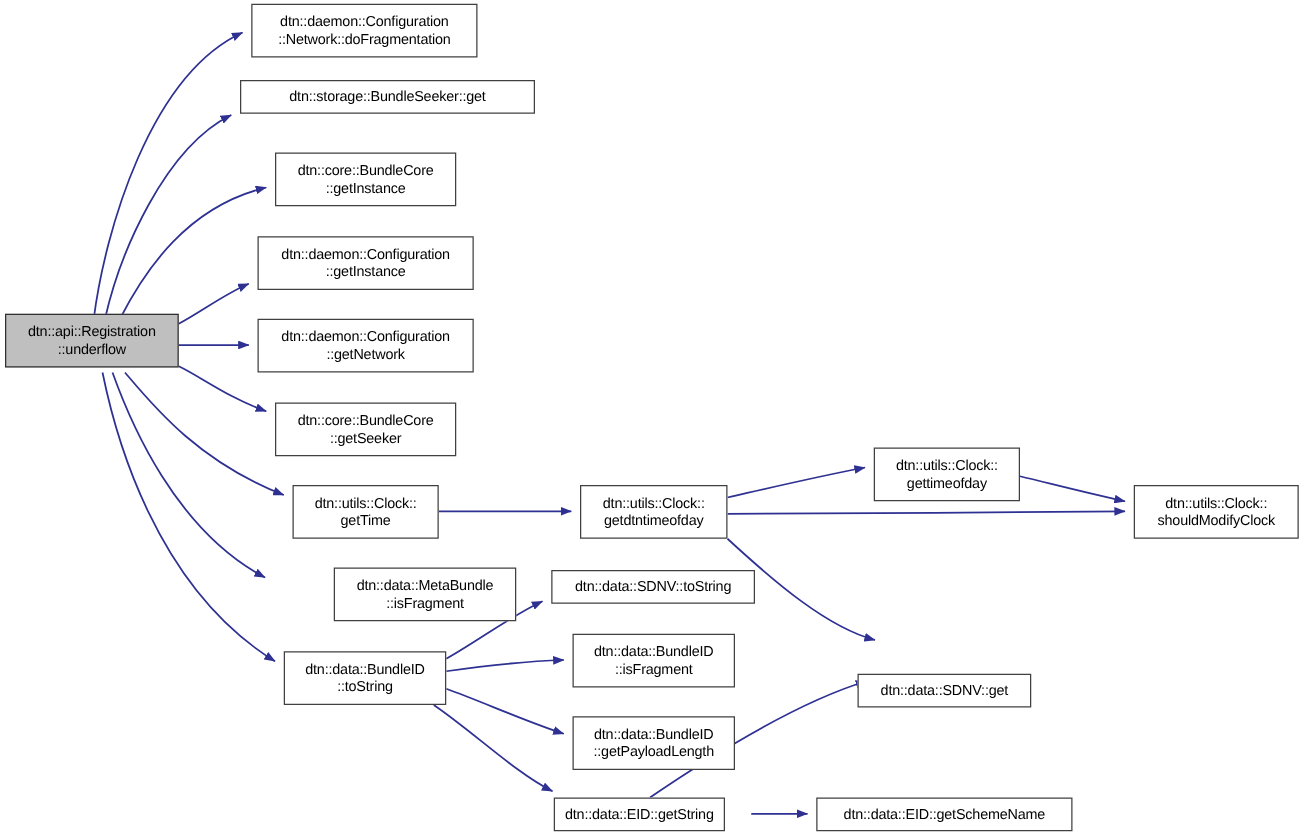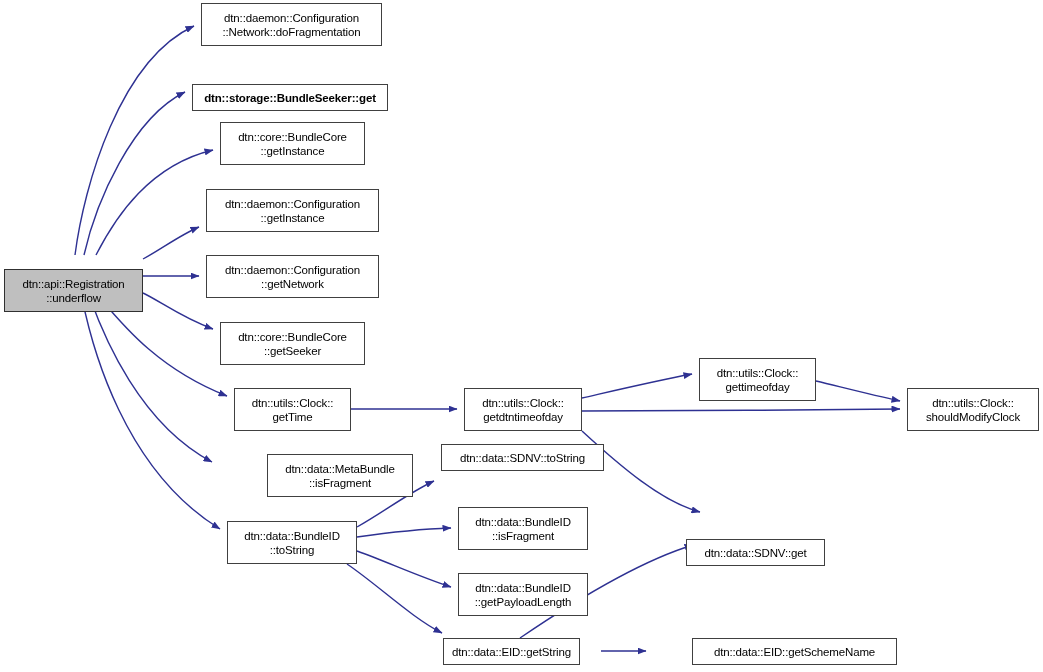--- a/index.html
+++ b/index.html
@@ -80,48 +80,48 @@
         <path d="M 357,527 C 382,513 410,492 434,481" fill="none" stroke="#2e3192" stroke-width="1.4" marker-end="url(#arrowhead)"></path>
         <path d="M 357,537 C 385,533 420,529 451,528" fill="none" stroke="#2e3192" stroke-width="1.4" marker-end="url(#arrowhead)"></path>
         <path d="M 357,551 C 385,561 420,577 451,587" fill="none" stroke="#2e3192" stroke-width="1.4" marker-end="url(#arrowhead)"></path>
         <path d="M 347,564 C 378,585 412,618 442,633" fill="none" stroke="#2e3192" stroke-width="1.4" marker-end="url(#arrowhead)"></path>
         <path d="M 520,638 C 570,604 640,561 693,545" fill="none" stroke="#2e3192" stroke-width="1.4" marker-end="url(#arrowhead)"></path>
         <path d="M 601,651 L 646,651" fill="none" stroke="#2e3192" stroke-width="1.4" marker-end="url(#arrowhead)"></path>
       </g>
   </svg>
 
   <div id="node-group">
-      <div class="node highlight" style="left: 4px; top: 269px; width: 139px; height: 43px;"><span class="node-label">dtn::api::Registration
+      <div class="node highlight" style="left: 4px; top: 251px; width: 139px; height: 43px;"><span class="node-label">dtn::api::Registration
 ::underflow</span></div>
       <div class="node" style="left: 201px; top: 3px; width: 181px; height: 43px;"><span class="node-label">dtn::daemon::Configuration
 ::Network::doFragmentation</span></div>
-      <div class="node" style="left: 192px; top: 84px; width: 196px; height: 27px; font-weight: bold;"><span class="node-label">dtn::storage::BundleSeeker::get</span></div>
+      <div class="node" style="left: 192px; top: 64px; width: 236px; height: 27px;"><span class="node-label">dtn::storage::BundleSeeker::get</span></div>
       <div class="node" style="left: 220px; top: 122px; width: 145px; height: 43px;"><span class="node-label">dtn::core::BundleCore
 ::getInstance</span></div>
       <div class="node" style="left: 206px; top: 189px; width: 173px; height: 43px;"><span class="node-label">dtn::daemon::Configuration
 ::getInstance</span></div>
       <div class="node" style="left: 206px; top: 255px; width: 173px; height: 43px;"><span class="node-label">dtn::daemon::Configuration
 ::getNetwork</span></div>
       <div class="node" style="left: 220px; top: 322px; width: 145px; height: 43px;"><span class="node-label">dtn::core::BundleCore
 ::getSeeker</span></div>
       <div class="node" style="left: 234px; top: 388px; width: 117px; height: 43px;"><span class="node-label">dtn::utils::Clock::
 getTime</span></div>
       <div class="node" style="left: 219px; top: 454px; width: 146px; height: 43px; margin-left: 48px;"><span class="node-label">dtn::data::MetaBundle
 ::isFragment</span></div>
       <div class="node" style="left: 227px; top: 521px; width: 130px; height: 43px;"><span class="node-label">dtn::data::BundleID
 ::toString</span></div>
       <div class="node" style="left: 464px; top: 388px; width: 118px; height: 43px;"><span class="node-label">dtn::utils::Clock::
 getdtntimeofday</span></div>
-      <div class="node" style="left: 441px; top: 444px; width: 163px; height: 27px;"><span class="node-label">dtn::data::SDNV::toString</span></div>
+      <div class="node" style="left: 441px; top: 456px; width: 163px; height: 27px;"><span class="node-label">dtn::data::SDNV::toString</span></div>
       <div class="node" style="left: 458px; top: 507px; width: 130px; height: 43px;"><span class="node-label">dtn::data::BundleID
 ::isFragment</span></div>
       <div class="node" style="left: 458px; top: 573px; width: 130px; height: 43px;"><span class="node-label">dtn::data::BundleID
 ::getPayloadLength</span></div>
       <div class="node" style="left: 443px; top: 638px; width: 137px; height: 27px;"><span class="node-label">dtn::data::EID::getString</span></div>
       <div class="node" style="left: 699px; top: 358px; width: 117px; height: 43px;"><span class="node-label">dtn::utils::Clock::
 gettimeofday</span></div>
       <div class="node" style="left: 686px; top: 519px; width: 139px; height: 27px; margin-top: 20px;"><span class="node-label">dtn::data::SDNV::get</span></div>
-      <div class="node" style="left: 653px; top: 638px; width: 205px; height: 27px; margin-left: 39px;"><span class="node-label">dtn::data::EID::getSchemeName</span></div>
+      <div class="node" style="left: 653px; top: 638px; width: 205px; height: 27px;"><span class="node-label">dtn::data::EID::getSchemeName</span></div>
       <div class="node" style="left: 907px; top: 388px; width: 132px; height: 43px;"><span class="node-label">dtn::utils::Clock::
 shouldModifyClock</span></div>
     </div>
 
 </div>
 
 </body></html>

